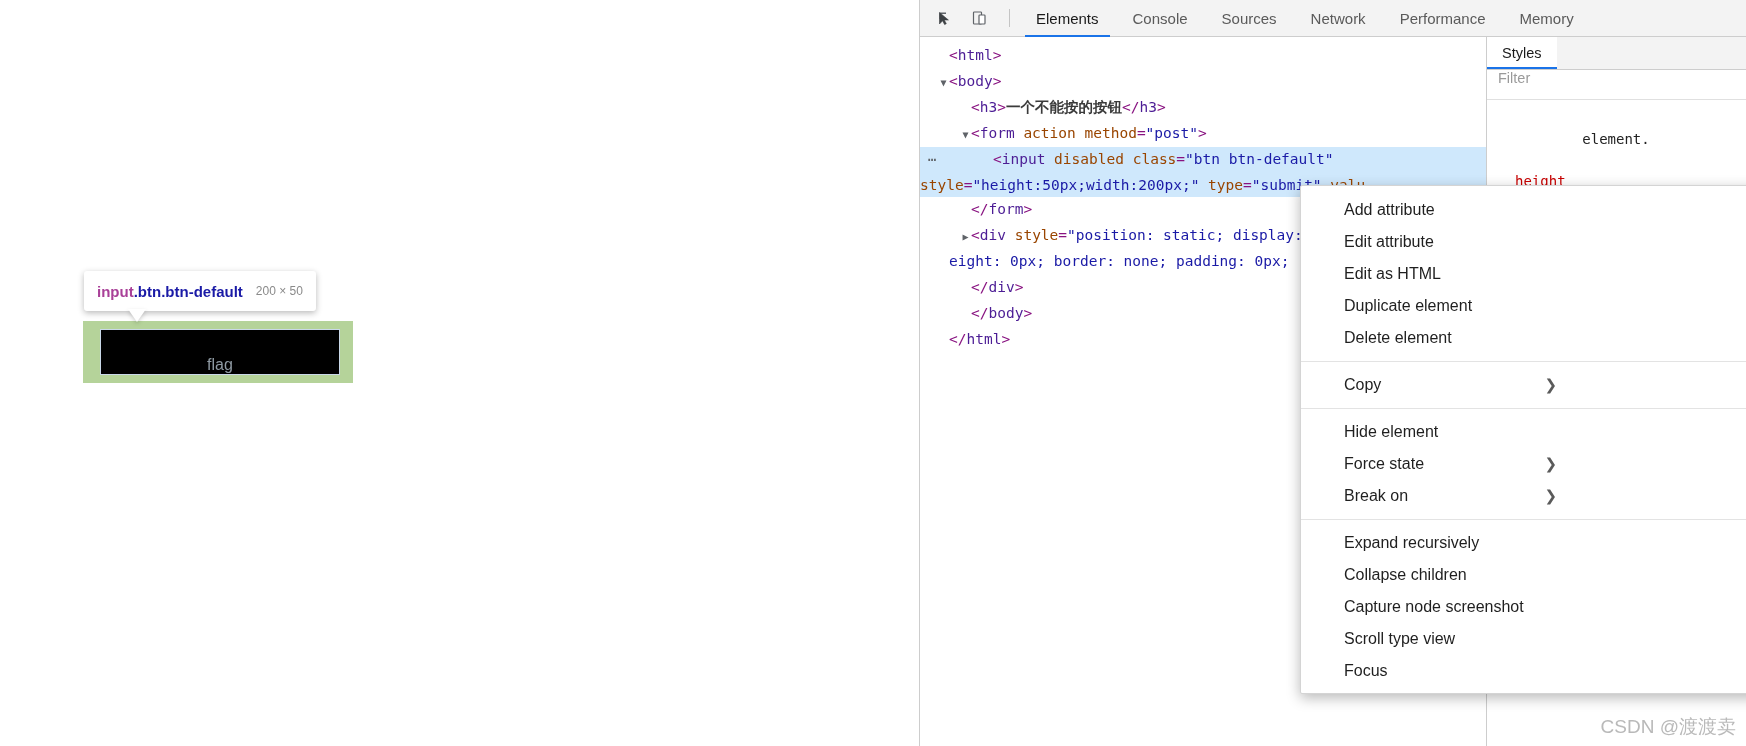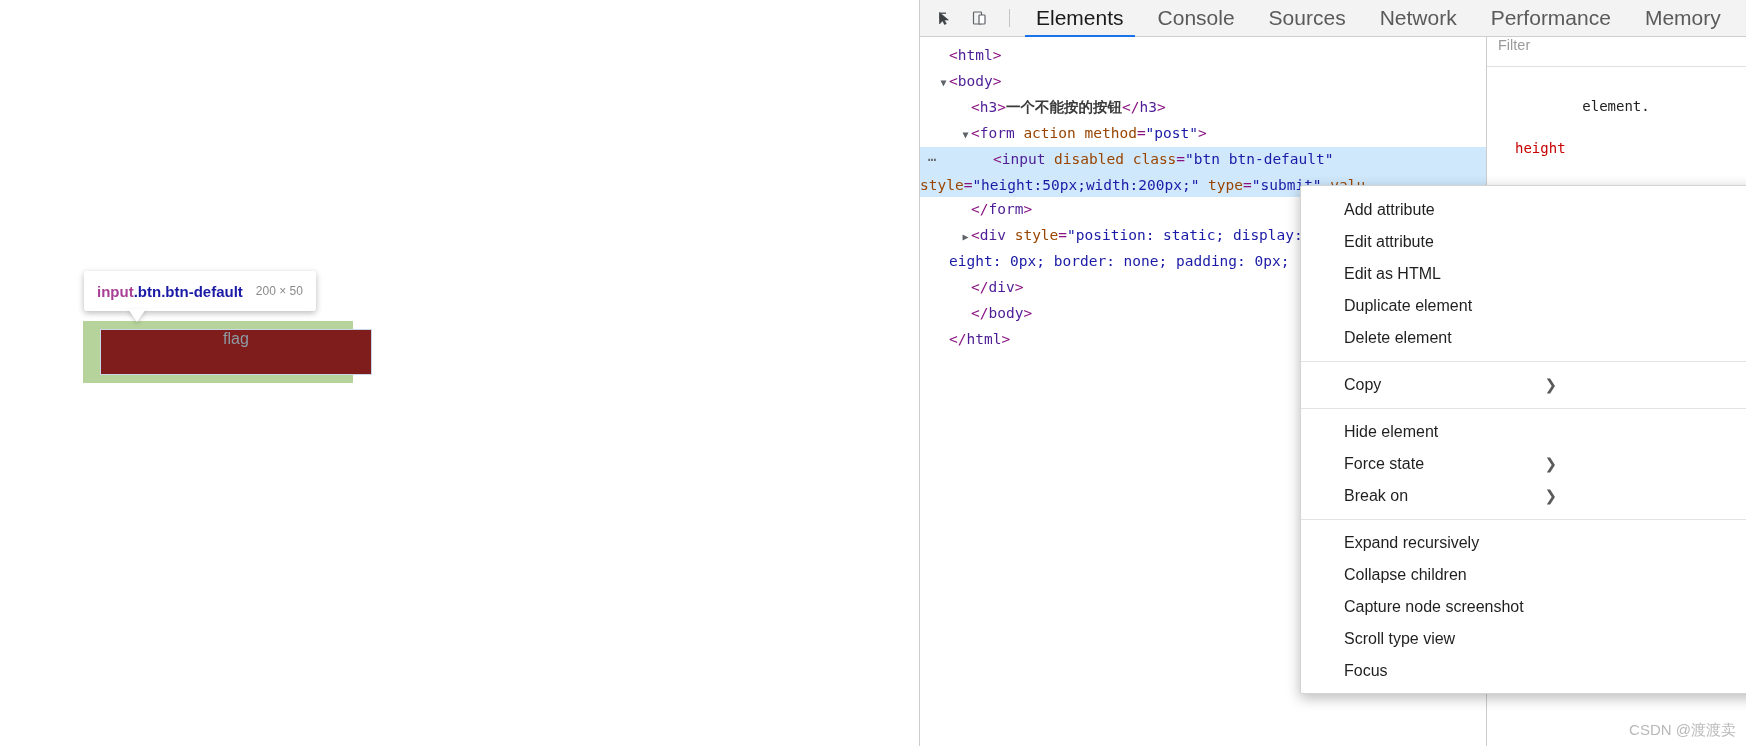--- a/index.html
+++ b/index.html
@@ -36,27 +36,27 @@
     width: 270px;
     height: 62px;
     background: #b5d39a;          
     box-sizing: border-box;
     padding: 0;
   }
   .highlight-content {
     position: absolute;
     left: 100px;
     top: 329px;
-    width: 272px;
+    width: 240px;
     height: 46px;
-    background: #7f1d1d;          
+    background: #000000;          
     border: 1px solid #c9d8e8;
     box-sizing: border-box;
     display: flex;
-    align-items: flex-start;
+    align-items: flex-end;
     justify-content: center;
   }
   .highlight-content .btn-label {
     color: #8f9aa3;
     font-size: 16px;
     font-family: "Liberation Sans", sans-serif;
   }
 
   
   .hl-tooltip {
@@ -126,21 +126,21 @@
   .dt-tabs {
     display: flex;
     align-items: stretch;
     height: 37px;
   }
   .dt-tab {
     position: relative;
     display: flex;
     align-items: center;
     padding: 0 17px;
-    font-size: 21px;
+    font-size: 15px;
     color: #5a5a5a;
     cursor: pointer;
     white-space: nowrap;
   }
   .dt-tab.active { color: #1a1a1a; }
   .dt-tab.active::after {
     content: "";
     position: absolute;
     left: 6px; right: 6px; bottom: 0;
     height: 2px;
@@ -292,21 +292,21 @@
     top: 0;
     font-size: 15px;
     color: #5a5a5a;
   }
 
   
   .watermark {
     position: absolute;
     right: 10px;
     bottom: 6px;
-    font-size: 15px;
+    font-size: 19px;
     color: #b9b9b9;
     font-family: "Liberation Sans", sans-serif;
     z-index: 60;
     white-space: nowrap;
   }
 </style>
 </head>
 <body>
 
 <div id="root">
@@ -378,20 +378,25 @@
           <div class="dom-row selected"><span class="gutter-dots">⋯</span><span style="display: inline-block; width: 62px;"></span><span class="twisty empty">·</span><span class="t-punct">&lt;</span><span class="t-tag">input</span><span class="t-attr"> disabled</span><span class="t-attr"> class</span><span class="t-punct">=</span><span class="t-val">"btn btn-default"</span><span class="t-attr"> style</span><span class="t-punct">=</span><span class="t-val">"height:50px;width:200px;"</span><span class="t-attr"> type</span><span class="t-punct">=</span><span class="t-val">"submit"</span><span class="t-attr"> valu</span></div>
           <div class="dom-row"><span style="display: inline-block; width: 40px;"></span><span class="twisty empty">·</span><span class="t-punct">&lt;/</span><span class="t-tag">form</span><span class="t-punct">&gt;</span></div>
           <div class="dom-row"><span style="display: inline-block; width: 40px;"></span><span class="twisty">▶</span><span class="t-punct">&lt;</span><span class="t-tag">div</span><span class="t-attr"> style</span><span class="t-punct">=</span><span class="t-val">"position: static; display:</span></div>
           <div class="dom-row"><span style="display: inline-block; width: 18px;"></span><span class="twisty empty">·</span><span class="t-val">eight: 0px; border: none; padding: 0px;</span></div>
           <div class="dom-row"><span style="display: inline-block; width: 40px;"></span><span class="twisty empty">·</span><span class="t-punct">&lt;/</span><span class="t-tag">div</span><span class="t-punct">&gt;</span></div>
           <div class="dom-row"><span style="display: inline-block; width: 40px;"></span><span class="twisty empty">·</span><span class="t-punct">&lt;/</span><span class="t-tag">body</span><span class="t-punct">&gt;</span></div>
           <div class="dom-row"><span style="display: inline-block; width: 18px;"></span><span class="twisty empty">·</span><span class="t-punct">&lt;/</span><span class="t-tag">html</span><span class="t-punct">&gt;</span></div>
         </div>
 
       <div class="styles-pane">
+        <div class="styles-tabbar">
+          <div class="styles-tab">
+            <span>Styles</span>
+          </div>
+        </div>
         <div class="styles-filterbar">
           <span class="styles-filter-input">Filter</span>
         </div>
         <div class="styles-rules">
           <span class="rule-sel">element.</span>
           <span class="rule-prop">height</span>
           <span class="rule-prop">width</span>
         </div>
       </div>
     </div>

